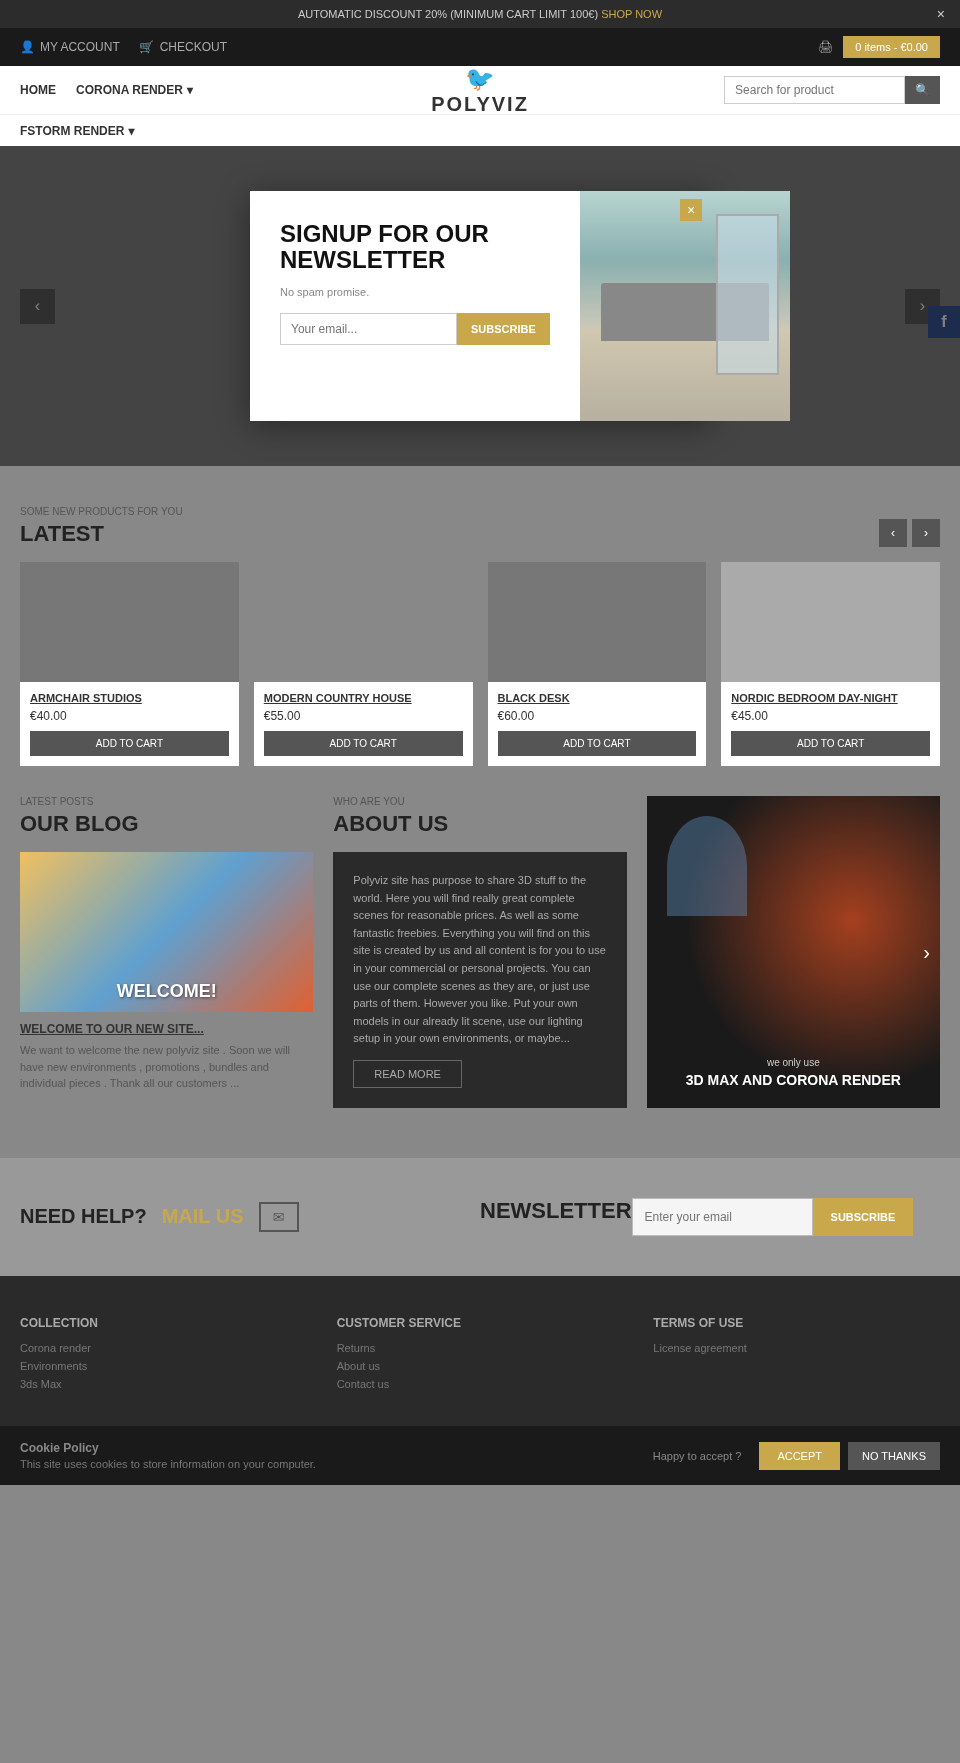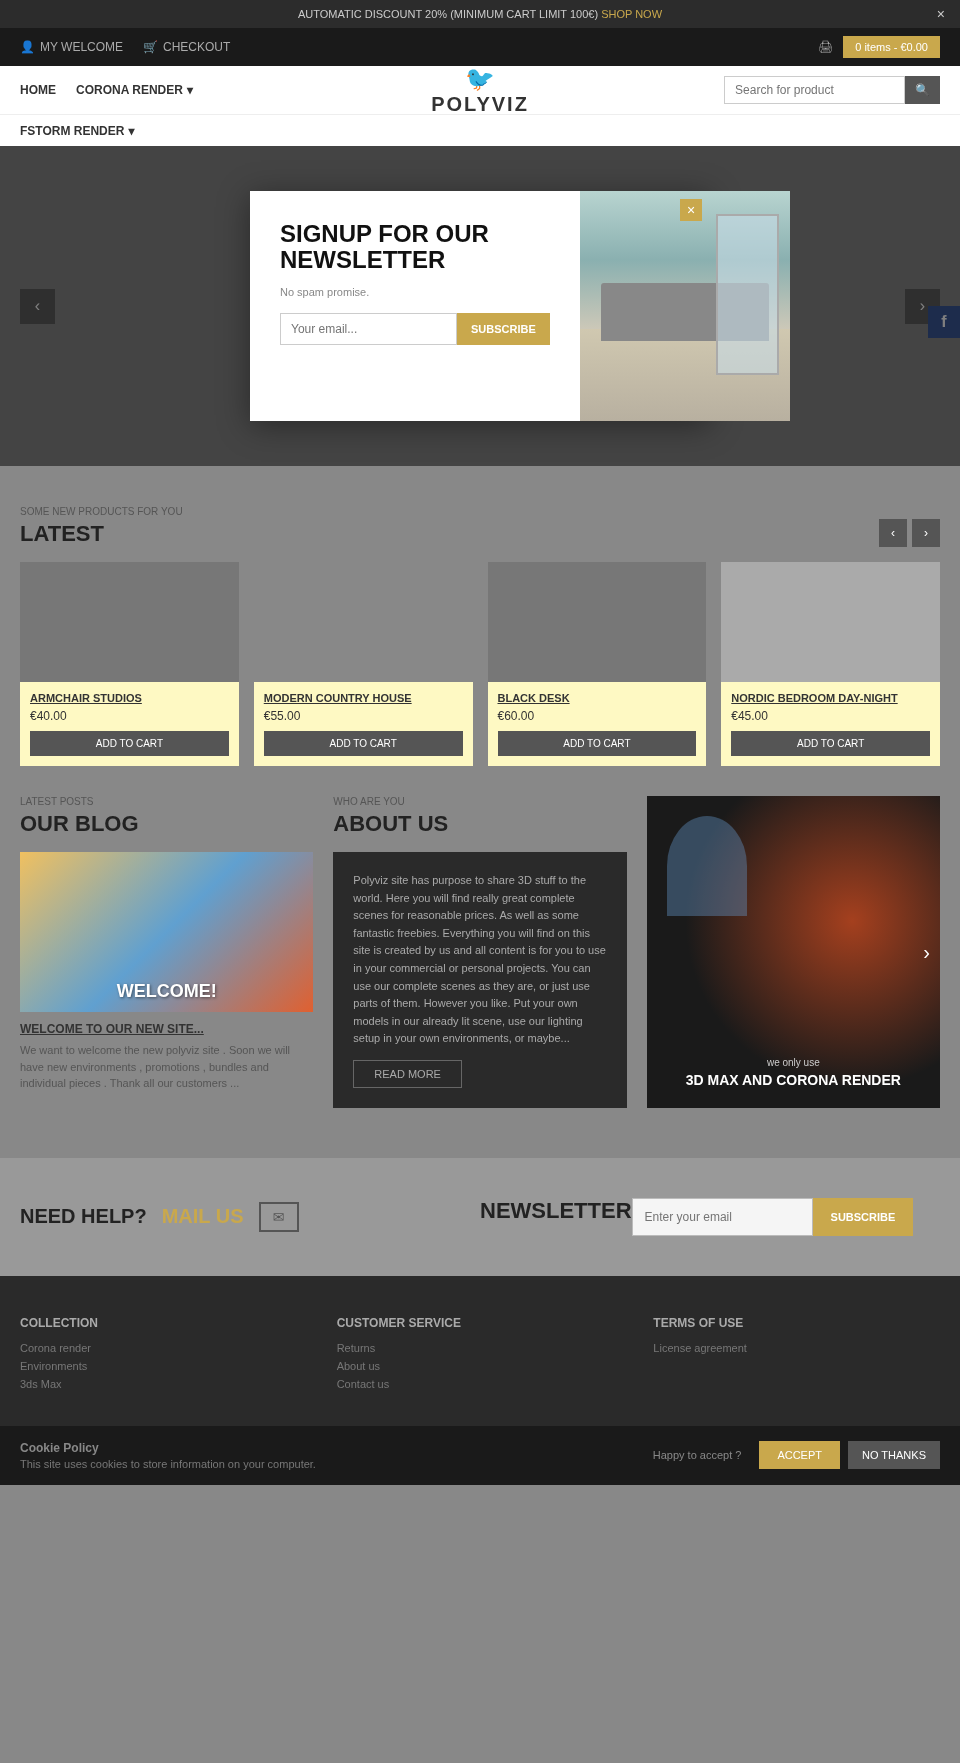--- a/index.html
+++ b/index.html
@@ -292,21 +292,21 @@
     }
 
     
     .product-grid {
       display: grid;
       grid-template-columns: repeat(4, 1fr);
       gap: 15px;
       margin-bottom: 30px;
     }
     .product-card {
-      background: #fef9c3;
+      background: #ffffff;
       overflow: hidden;
     }
     .product-img-placeholder {
       width: 100%;
       height: 120px;
       background: #999;
     }
     .product-img-placeholder.dark { background: #777; }
     .product-img-placeholder.medium { background: #888; }
     .product-img-placeholder.light { background: #aaa; }
@@ -559,21 +559,21 @@
       color: #777;
       text-decoration: none;
       font-size: 11px;
       margin-bottom: 6px;
     }
     .footer-bottom {
       background: #1a1a1a;
       margin: 0 -20px -20px;
       padding: 15px 20px;
       display: flex;
-      align-items: flex-start;
+      align-items: flex-end;
       justify-content: space-between;
     }
     .cookie-text {
       font-size: 11px;
       color: #777;
     }
     .cookie-text strong {
       display: block;
       color: #888;
       font-size: 12px;
@@ -622,21 +622,21 @@
 <div class="announcement-bar">
   <span>AUTOMATIC DISCOUNT 20% (MINIMUM CART LIMIT 100€)</span>
   <a href="#">SHOP NOW</a>
   <span class="announcement-close">×</span>
 </div>
 
 <div class="top-nav">
   <div class="top-nav-left">
     <a href="#">
       <span>👤</span>
-      <span>MY WELCOME</span>
+      <span>MY ACCOUNT</span>
     </a>
     <a href="#">
       <span>🛒</span>
       <span>CHECKOUT</span>
     </a>
   </div>
   <div class="top-nav-right">
     <span>🖨</span>
     <button class="cart-btn">0 items - €0.00</button>
   </div>

